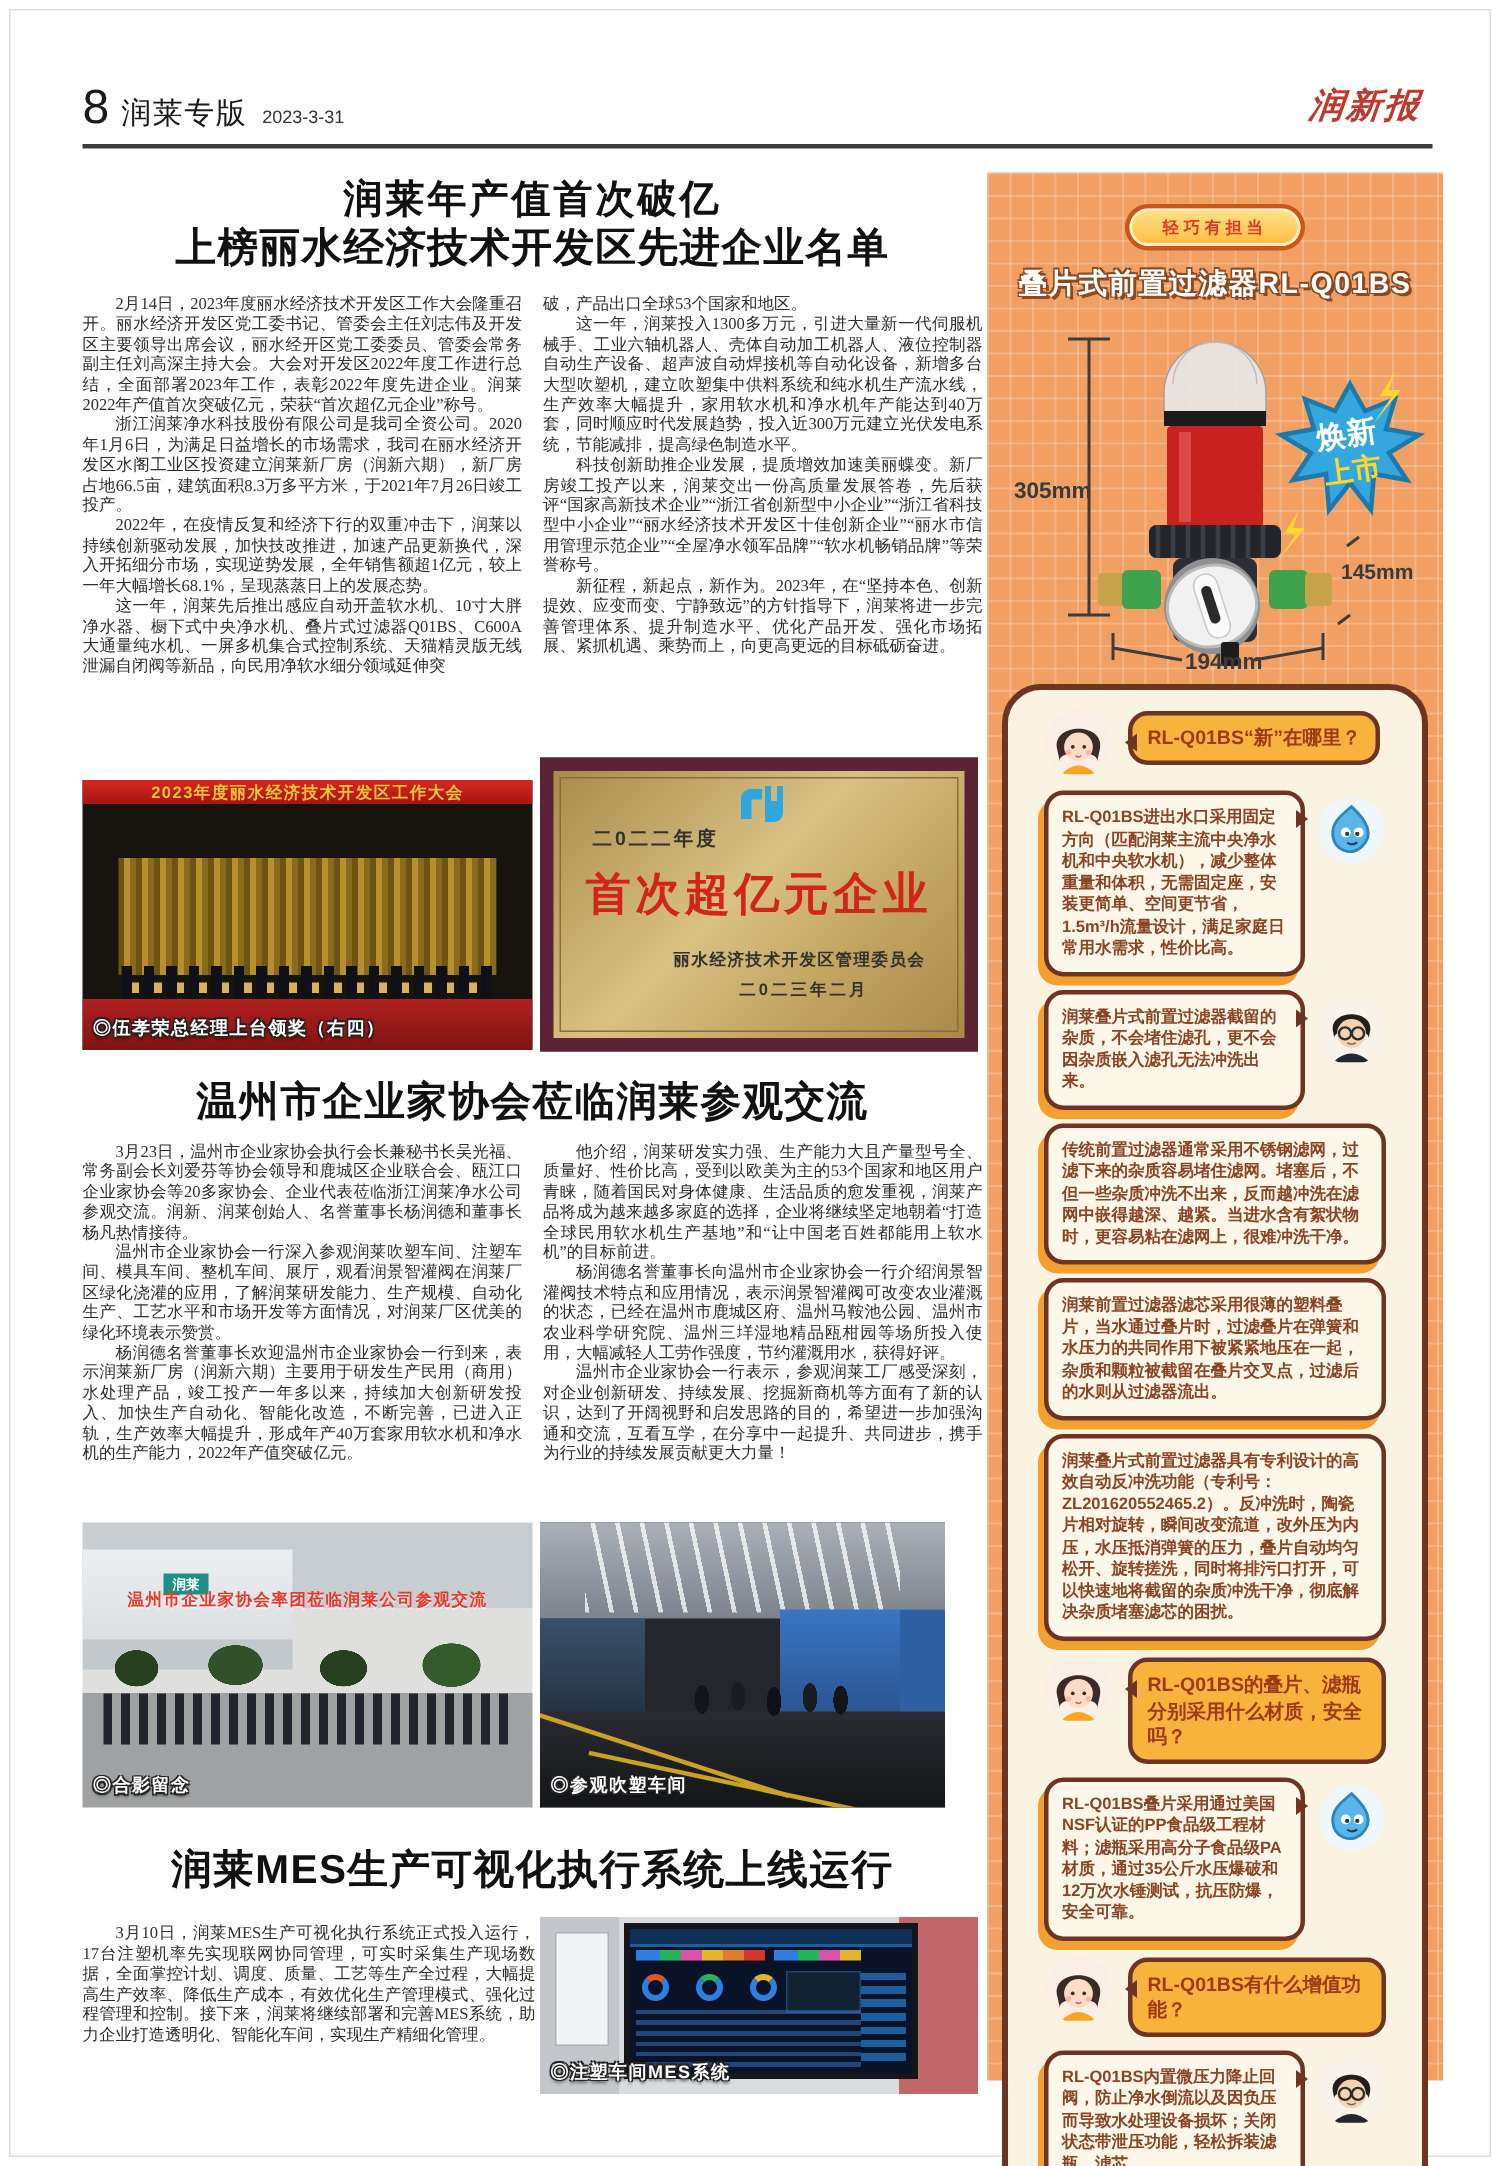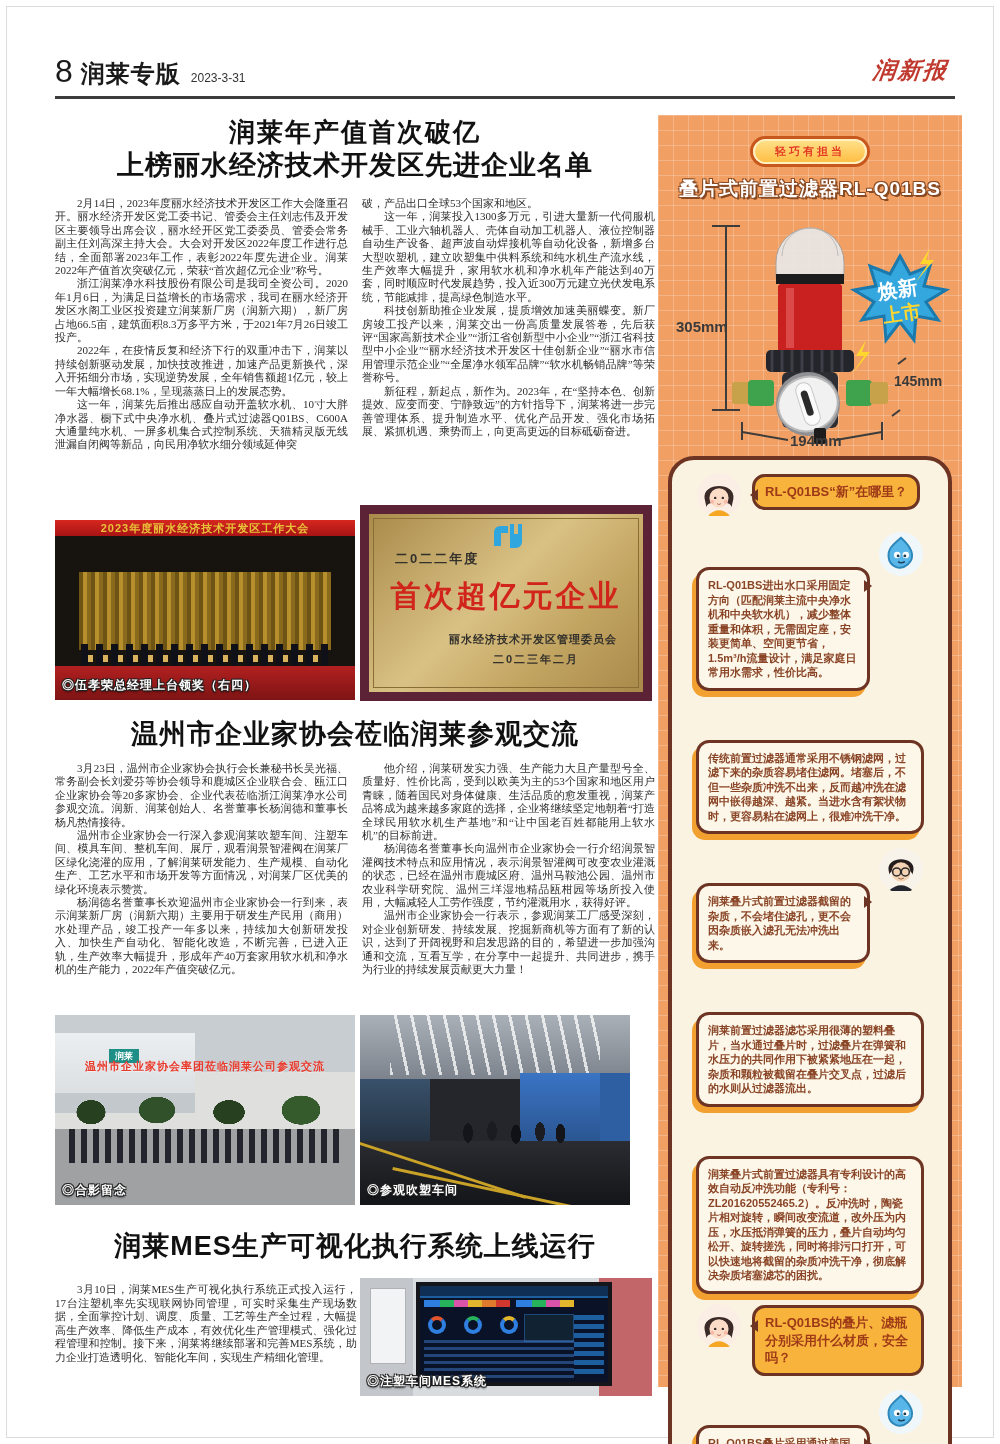--- a/index.html
+++ b/index.html
@@ -4,21 +4,21 @@
 <style>
   html,body{margin:0;padding:0;}
   body{width:1000px;height:1444px;background:#ffffff;font-family:"Liberation Sans",sans-serif;position:relative;overflow:hidden;}
   .page{position:absolute;inset:0;background:#fff;}
   .page-edge{position:absolute;inset:6px;border:1px solid #dcdcdc;pointer-events:none;}
 
   
   .hdr{position:absolute;top:54px;left:55px;right:42px;height:40px;}
   .hdr-left{position:absolute;left:0;bottom:4px;display:flex;align-items:baseline;gap:8px;color:#1a1a1a;}
   .pg-num{font-size:32px;font-weight:400;}
-  .section{font-size:24px;font-weight:700;letter-spacing:1px;margin-top:48px;}
+  .section{font-size:20px;font-weight:400;letter-spacing:1px;margin-top:48px;}
   .date{font-size:12px;color:#333;margin-left:2px;}
   .masthead{position:absolute;right:10px;bottom:8px;font-family:"DejaVu Serif",serif;font-style:italic;font-weight:700;font-size:23px;color:#c0392e;letter-spacing:2px;transform:skewX(-6deg);}
   .rule{position:absolute;top:96px;left:55px;width:900px;border-top:3px solid #3c3c3c;}
 
   
   .a1-title{position:absolute;top:116px;left:55px;width:600px;margin:0;text-align:center;color:#111;font-weight:800;line-height:1.25;}
   .a1-title .t1{font-size:26px;letter-spacing:2px;display:block;}
   .a1-title .t2{font-size:27px;letter-spacing:1px;display:block;}
   .h2-title{position:absolute;left:55px;width:600px;margin:0;text-align:center;color:#111;font-weight:800;font-size:27px;letter-spacing:1px;}
   .cols{position:absolute;left:55px;width:600px;display:flex;gap:14px;}
@@ -101,21 +101,21 @@
   .prod-svg{display:block;margin:2px auto 0;}
 
   .qa-panel{margin-top:8px;background:#fbf3e1;border:4px solid #6e3423;border-radius:26px;padding:12px 24px;}
   .qa-row{display:flex;align-items:flex-start;margin-bottom:9px;}
   .qa-row:last-child{margin-bottom:0;}
   .avatar{flex:0 0 46px;width:46px;height:46px;border-radius:50%;overflow:hidden;}
   .q-bubble{position:relative;margin-left:10px;margin-top:2px;background:#f8b33c;border:3px solid #6e3423;border-radius:13px;
     padding:6px 10px;color:#9e3a18;font-weight:800;font-size:13px;line-height:1.35;}
   .q-bubble:before{content:"";position:absolute;left:-11px;top:12px;border:6px solid rgba(0,0,0,0);border-right:8px solid #6e3423;}
   .a-bubble{position:relative;flex:1;background:#fdf7e9;border:3px solid #6e3423;border-radius:13px;padding:8px 9px;
-    color:#8a4527;font-weight:600;font-size:11px;line-height:1.32;box-shadow:-4px 6px 0 #f2a030;margin-top:40px;}
+    color:#8a4527;font-weight:600;font-size:11px;line-height:1.32;box-shadow:-4px 6px 0 #f2a030;}
   .qa-row.a .avatar{margin-left:8px;margin-top:4px;}
   .qa-row.a .a-bubble.with-av:after{content:"";position:absolute;right:-11px;top:10px;border:6px solid rgba(0,0,0,0);border-left:8px solid #6e3423;}
 </style>
 </head>
 <body>
 
 <div class="page">
   <div class="page-edge"></div>
 
   <div class="hdr">
@@ -310,37 +310,37 @@
               <circle cx="29" cy="25" r="3.4" fill="#fff"></circle>
               <circle cx="21" cy="26" r="1.5" fill="#1d3b52"></circle>
               <circle cx="28" cy="26" r="1.5" fill="#1d3b52"></circle>
               <path d="M21,32 q3,2.5 7,0" stroke="#1d3b52" fill="none" stroke-width="1.5"></path>
             </svg>
         </span>
       </div>
 
 
       <div class="qa-row a">
-        <div class="a-bubble">传统前置过滤器通常采用不锈钢滤网，过滤下来的杂质容易堵住滤网。堵塞后，不但一些杂质冲洗不出来，反而越冲洗在滤网中嵌得越深、越紧。当进水含有絮状物时，更容易粘在滤网上，很难冲洗干净。</div>
-      </div>
-
-      <div class="qa-row a">
         <div class="a-bubble with-av">润莱叠片式前置过滤器截留的杂质，不会堵住滤孔，更不会因杂质嵌入滤孔无法冲洗出来。</div>
         <span class="avatar">
           <svg width="46" height="46" viewBox="0 0 48 48">
               <circle cx="24" cy="24" r="23" fill="#f7f2ea"></circle>
               <path d="M11,24 c-2,-15 28,-15 26,0 l-1,5 c0,-7 -24,-7 -24,0 z" fill="#241d1c"></path>
               <circle cx="24" cy="26" r="10" fill="#f4d2b4"></circle>
               <circle cx="19.5" cy="26" r="4.2" fill="none" stroke="#2b2b2b" stroke-width="1.6"></circle>
               <circle cx="28.5" cy="26" r="4.2" fill="none" stroke="#2b2b2b" stroke-width="1.6"></circle>
               <line x1="23.7" y1="26" x2="24.3" y2="26" stroke="#2b2b2b" stroke-width="1.6"></line>
               <path d="M21,32.5 q3,2 6,0" stroke="#96603e" fill="none"></path>
               <path d="M11,46 q13,-12 26,0 z" fill="#23262e"></path>
             </svg>
         </span>
+      </div>
+
+      <div class="qa-row a">
+        <div class="a-bubble">传统前置过滤器通常采用不锈钢滤网，过滤下来的杂质容易堵住滤网。堵塞后，不但一些杂质冲洗不出来，反而越冲洗在滤网中嵌得越深、越紧。当进水含有絮状物时，更容易粘在滤网上，很难冲洗干净。</div>
       </div>
 
       <div class="qa-row a">
         <div class="a-bubble">润莱前置过滤器滤芯采用很薄的塑料叠片，当水通过叠片时，过滤叠片在弹簧和水压力的共同作用下被紧紧地压在一起，杂质和颗粒被截留在叠片交叉点，过滤后的水则从过滤器流出。</div>
       </div>
 
       <div class="qa-row a">
         <div class="a-bubble">润莱叠片式前置过滤器具有专利设计的高效自动反冲洗功能（专利号：ZL201620552465.2）。反冲洗时，陶瓷片相对旋转，瞬间改变流道，改外压为内压，水压抵消弹簧的压力，叠片自动均匀松开、旋转搓洗，同时将排污口打开，可以快速地将截留的杂质冲洗干净，彻底解决杂质堵塞滤芯的困扰。</div>
       </div>
 

